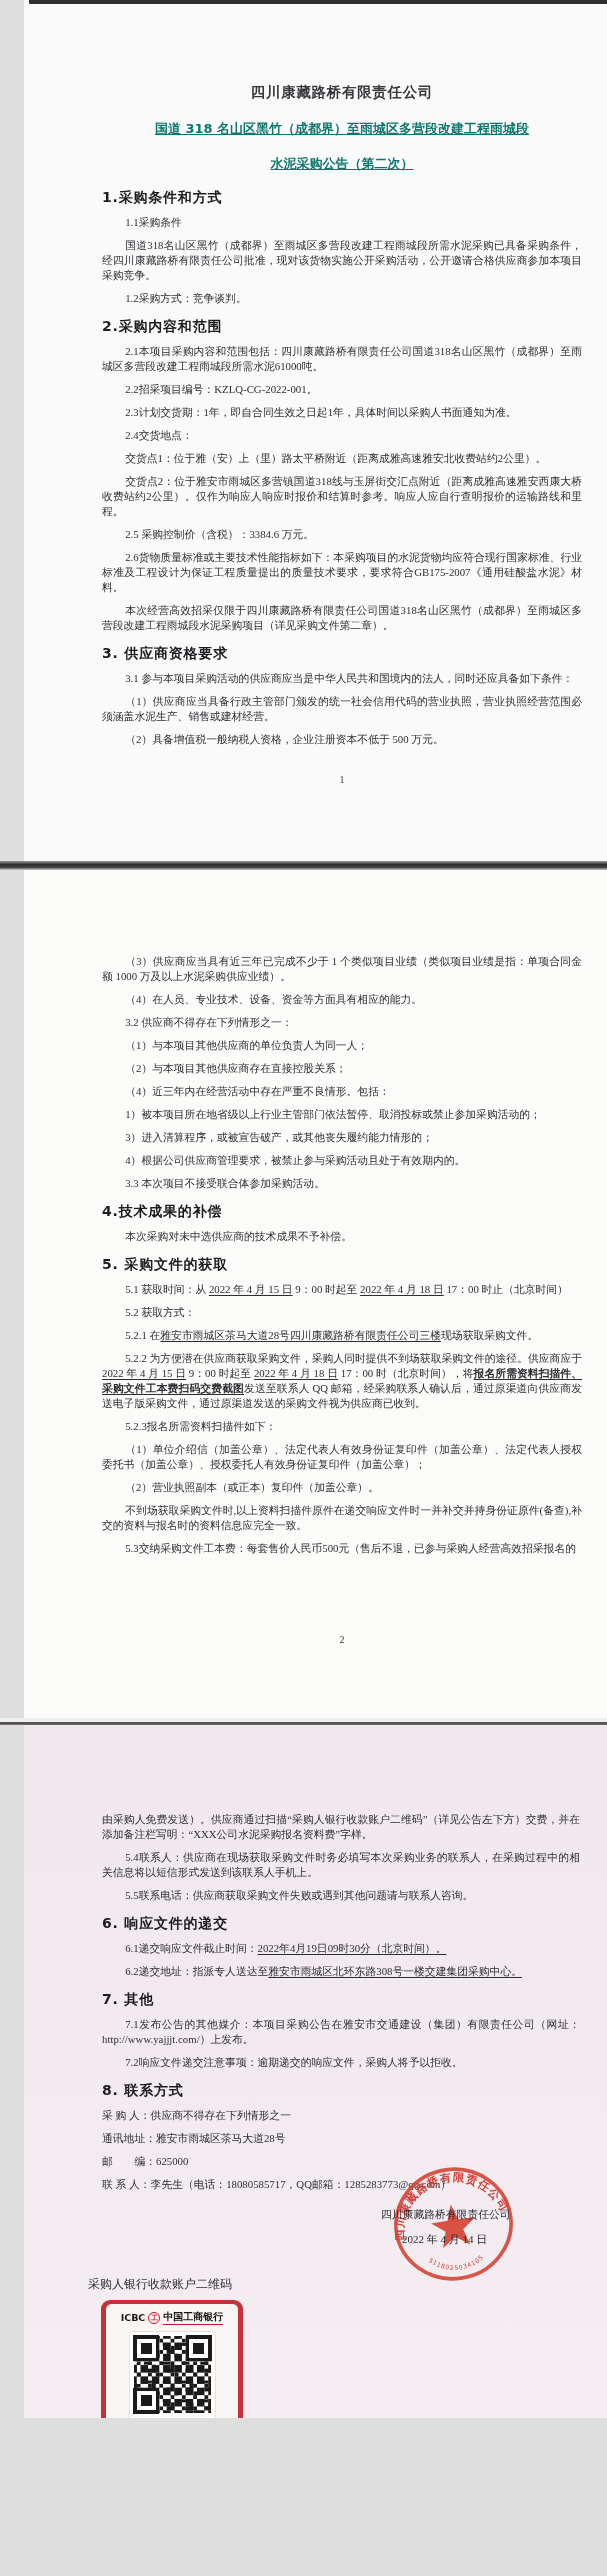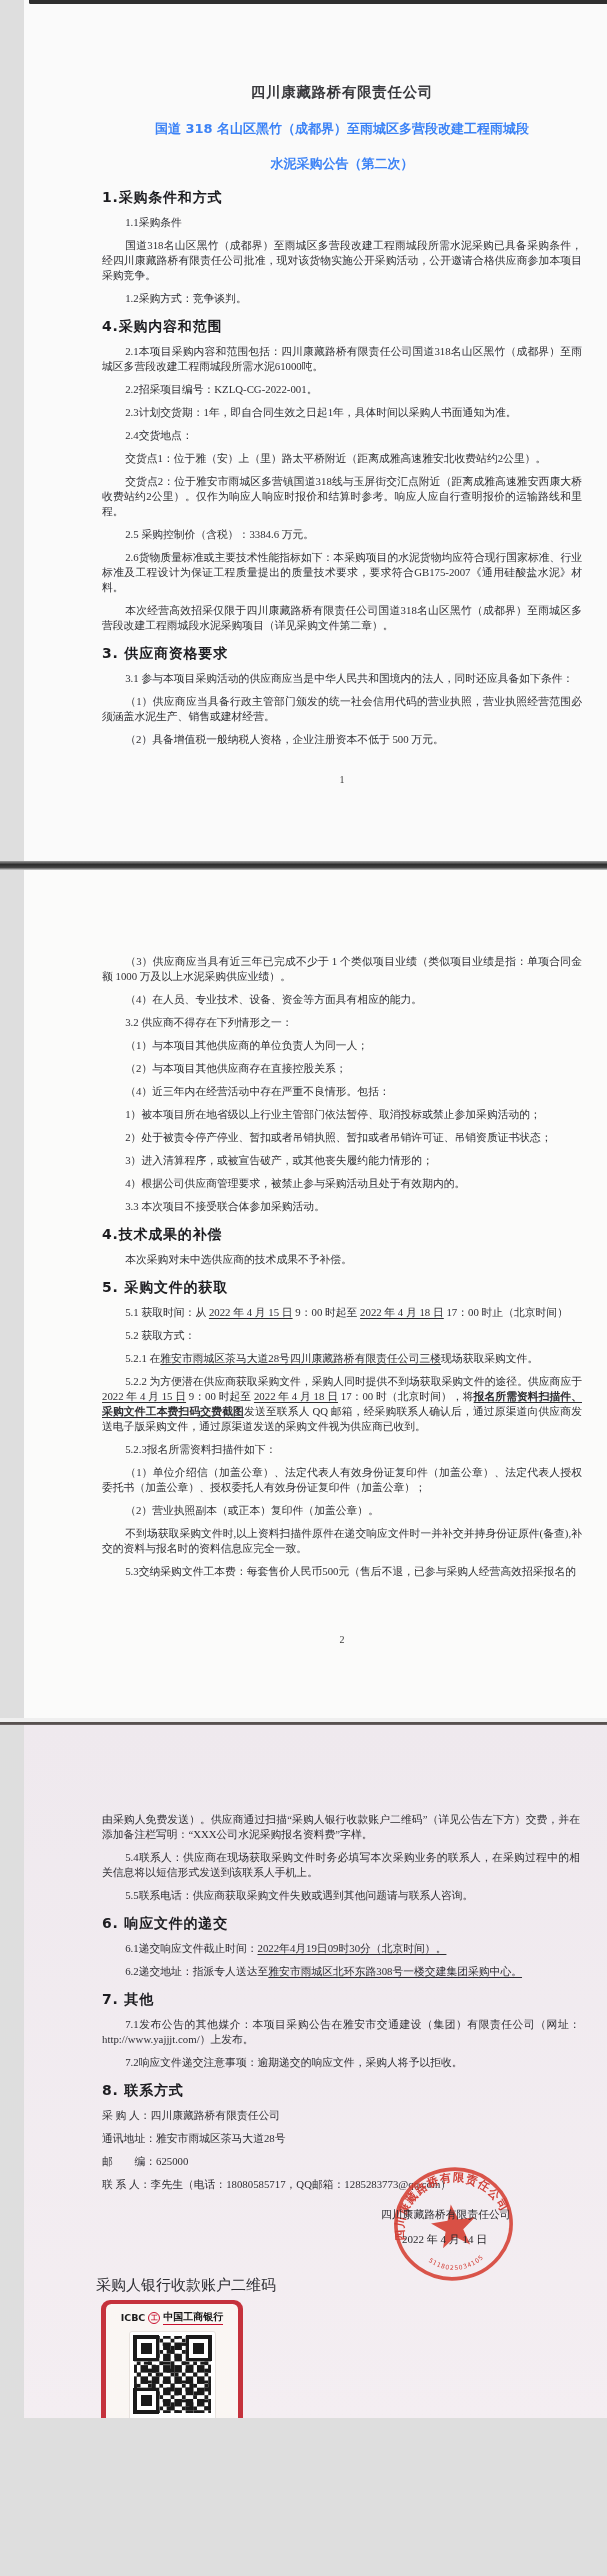--- a/index.html
+++ b/index.html
@@ -11,36 +11,36 @@
   .page2{height:848px;background:#fbfbfa;padding-top:76px;}
   .page3{height:693px;background:linear-gradient(#efe9ee,#f4eef2);
          border-right:2.3px solid #6d6468;}
   .sep1{height:9px;background:linear-gradient(#9a9a9a,#2c2c2c 40%,#454545 72%,#cfcfcf);}
   .sep2{height:6.8px;background:linear-gradient(#efefef 0 52%,#57514f 56% 88%,#8a7f85);}
   .scan-edge{position:absolute;top:0;left:4.6px;right:3.8px;height:3.8px;background:#2f2f2f;border-radius:0 0 1.5px 1.5px;}
   .c{text-align:center;}
   .title{font-family:"DejaVu Sans","Liberation Sans",sans-serif;font-weight:bold;
          font-size:14.4px;color:#39393d;margin:0 0 18px 0;letter-spacing:0.8px;}
   .subtitle{font-family:"DejaVu Sans","Liberation Sans",sans-serif;font-weight:bold;
-         font-size:13px;color:#3b82f6;margin:0 0 16.7px 0;}
+         font-size:13px;color:#0f766e;margin:0 0 16.7px 0;text-decoration:underline;}
   h2.sec{font-family:"DejaVu Sans","Liberation Sans",sans-serif;font-size:14px;
          color:#1d1d21;margin:12px 0 7.6px 0;font-weight:bold;letter-spacing:0.8px;}
   p{font-size:10.8px;line-height:15px;margin:8px 0;text-align:justify;color:#2e2e33;}
   p.ind{text-indent:2.15em;}
   .u{text-decoration:underline;text-underline-offset:2.3px;}
   .bu{text-decoration:underline;text-underline-offset:2.3px;font-weight:bold;}
   .pagenum{position:absolute;left:78px;right:49px;text-align:center;font-size:10px;color:#3a3a3a;}
   .pn1{top:774px;} .pn2{top:764px;} .pn3{top:768px;}
   .p3pad{padding-top:79px;}
   
   .stamp-svg{position:absolute;left:364px;top:437px;width:131px;height:124px;opacity:.92;}
   .sign-company{position:absolute;left:357px;top:483px;font-size:10.8px;color:#2a2a2e;z-index:3;}
   .sign-date{position:absolute;left:378px;top:507px;font-size:11px;color:#2a2a2e;z-index:3;}
   
-  .qr-label{position:absolute;left:72px;top:551px;font-size:15px;color:#2e2e33;}
+  .qr-label{position:absolute;left:64px;top:551px;font-size:12px;color:#2e2e33;}
   .qr-card{position:absolute;left:77px;top:575px;width:142px;height:182px;box-sizing:border-box;
            background:#c5323c;border-radius:9px;padding:4.6px;z-index:2;}
   .qr-inner{background:#faf6f3;border-radius:5.3px;height:100%;box-sizing:border-box;
             display:flex;flex-direction:column;align-items:center;overflow:hidden;}
   .qr-head{display:flex;align-items:center;gap:3px;margin-top:6px;}
   .icbc-en{font-family:"DejaVu Sans",sans-serif;font-weight:bold;font-size:9.5px;color:#1c1c1c;}
   .icbc-logo{width:10px;height:10px;border:1.5px solid #c8102e;border-radius:50%;color:#c8102e;
              font-size:6.8px;line-height:10px;text-align:center;font-weight:bold;
              font-family:"DejaVu Sans",sans-serif;}
   .icbc-cn{font-family:"DejaVu Sans",sans-serif;font-weight:bold;font-size:10px;color:#151515;
@@ -72,21 +72,21 @@
     <div class="scan-edge"></div>
     <div class="title c">四川康藏路桥有限责任公司</div>
     <div class="subtitle c">国道 318 名山区黑竹（成都界）至雨城区多营段改建工程雨城段</div>
     <div class="subtitle c">水泥采购公告（第二次）</div>
 
     <h2 class="sec">1.采购条件和方式</h2>
     <p class="ind">1.1采购条件</p>
     <p class="ind">国道318名山区黑竹（成都界）至雨城区多营段改建工程雨城段所需水泥采购已具备采购条件，经四川康藏路桥有限责任公司批准，现对该货物实施公开采购活动，公开邀请合格供应商参加本项目采购竞争。</p>
     <p class="ind">1.2采购方式：竞争谈判。</p>
 
-    <h2 class="sec">4.采购内容和范围</h2>
+    <h2 class="sec">2.采购内容和范围</h2>
     <p class="ind">2.1本项目采购内容和范围包括：四川康藏路桥有限责任公司国道318名山区黑竹（成都界）至雨城区多营段改建工程雨城段所需水泥61000吨。</p>
     <p class="ind">2.2招采项目编号：KZLQ-CG-2022-001。</p>
     <p class="ind">2.3计划交货期：1年，即自合同生效之日起1年，具体时间以采购人书面通知为准。</p>
     <p class="ind">2.4交货地点：</p>
     <p class="ind">交货点1：位于雅（安）上（里）路太平桥附近（距离成雅高速雅安北收费站约2公里）。</p>
     <p class="ind">交货点2：位于雅安市雨城区多营镇国道318线与玉屏街交汇点附近（距离成雅高速雅安西康大桥收费站约2公里）。仅作为响应人响应时报价和结算时参考。响应人应自行查明报价的运输路线和里程。</p>
     <p class="ind">2.5 采购控制价（含税）：3384.6 万元。</p>
     <p class="ind">2.6货物质量标准或主要技术性能指标如下：本采购项目的水泥货物均应符合现行国家标准、行业标准及工程设计为保证工程质量提出的质量技术要求，要求符合GB175-2007《通用硅酸盐水泥》材料。</p>
     <p class="ind">本次经营高效招采仅限于四川康藏路桥有限责任公司国道318名山区黑竹（成都界）至雨城区多营段改建工程雨城段水泥采购项目（详见采购文件第二章）。</p>
 
@@ -101,21 +101,20 @@
   <div class="sep1"></div>
 
   <div class="page page2">
     <p class="ind">（3）供应商应当具有近三年已完成不少于 1 个类似项目业绩（类似项目业绩是指：单项合同金额 1000 万及以上水泥采购供应业绩）。</p>
     <p class="ind">（4）在人员、专业技术、设备、资金等方面具有相应的能力。</p>
     <p class="ind">3.2 供应商不得存在下列情形之一：</p>
     <p class="ind">（1）与本项目其他供应商的单位负责人为同一人；</p>
     <p class="ind">（2）与本项目其他供应商存在直接控股关系；</p>
     <p class="ind">（4）近三年内在经营活动中存在严重不良情形。包括：</p>
     <p class="ind">1）被本项目所在地省级以上行业主管部门依法暂停、取消投标或禁止参加采购活动的；</p>
-    <p class="ind">2）处于被责令停产停业、暂扣或者吊销执照、暂扣或者吊销许可证、吊销资质证书状态；</p>
     <p class="ind">3）进入清算程序，或被宣告破产，或其他丧失履约能力情形的；</p>
     <p class="ind">4）根据公司供应商管理要求，被禁止参与采购活动且处于有效期内的。</p>
     <p class="ind">3.3 本次项目不接受联合体参加采购活动。</p>
 
     <h2 class="sec">4.技术成果的补偿</h2>
     <p class="ind">本次采购对未中选供应商的技术成果不予补偿。</p>
 
     <h2 class="sec">5. 采购文件的获取</h2>
     <p class="ind"><span>5.1 获取时间：从 </span><span class="u">2022 年 4 月 15 日</span><span> 9：00 时起至 </span><span class="u">2022 年 4 月 18 日</span><span> 17：00 时止（北京时间）</span></p>
     <p class="ind">5.2 获取方式：</p>
@@ -139,21 +138,21 @@
 
     <h2 class="sec">6. 响应文件的递交</h2>
     <p class="ind"><span>6.1递交响应文件截止时间：</span><span class="u">2022年4月19日09时30分（北京时间）。</span></p>
     <p class="ind"><span>6.2递交地址：指派专人送达至</span><span class="u">雅安市雨城区北环东路308号一楼交建集团采购中心。</span></p>
 
     <h2 class="sec">7. 其他</h2>
     <p class="ind">7.1发布公告的其他媒介：本项目采购公告在雅安市交通建设（集团）有限责任公司（网址：http://www.yajjjt.com/）上发布。</p>
     <p class="ind">7.2响应文件递交注意事项：逾期递交的响应文件，采购人将予以拒收。</p>
 
     <h2 class="sec">8. 联系方式</h2>
-    <p>采 购 人：四川康藏路桥有限责任公司</p>
+    <p>采 购 人：供应商不得存在下列情形之一</p>
     <p>通讯地址：雅安市雨城区茶马大道28号</p>
     <p>邮　　编：625000</p>
     <p>联 系 人：李先生（电话：18080585717，QQ邮箱：1285283773@qq.com）</p>
 
     <svg class="stamp-svg" viewBox="0 0 170 170">
       <defs>
         <path id="arcTop" d="M 16,108 A 70,70 0 1 1 154,108"></path>
         <path id="arcBot" d="M 38,124 A 58,58 0 0 0 132,124"></path>
       </defs>
       <g transform="rotate(-8 85 85)">

